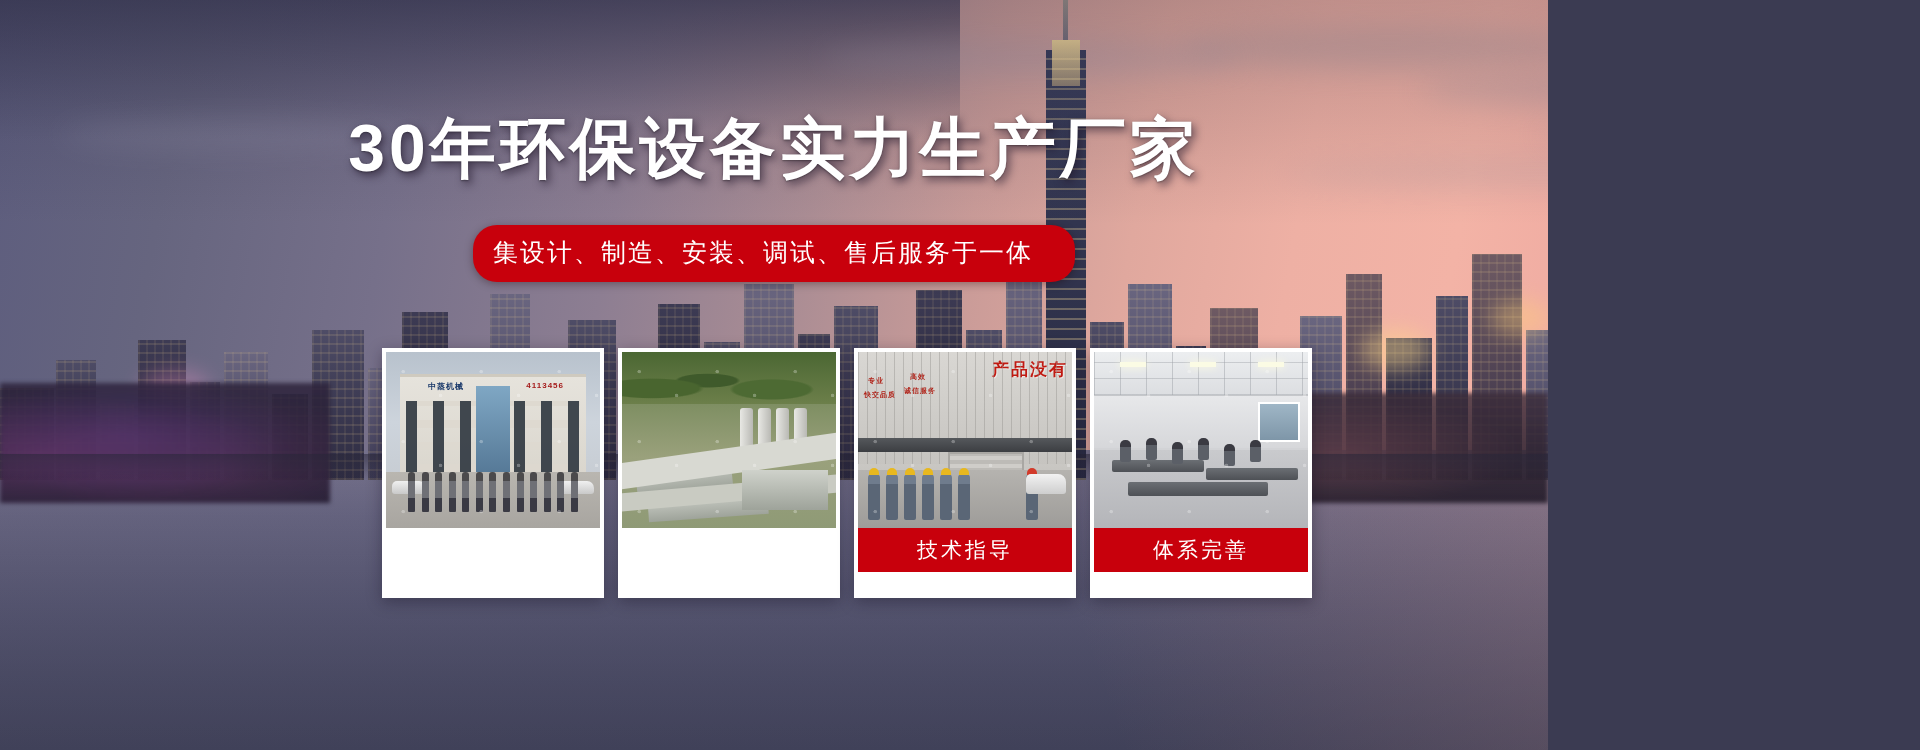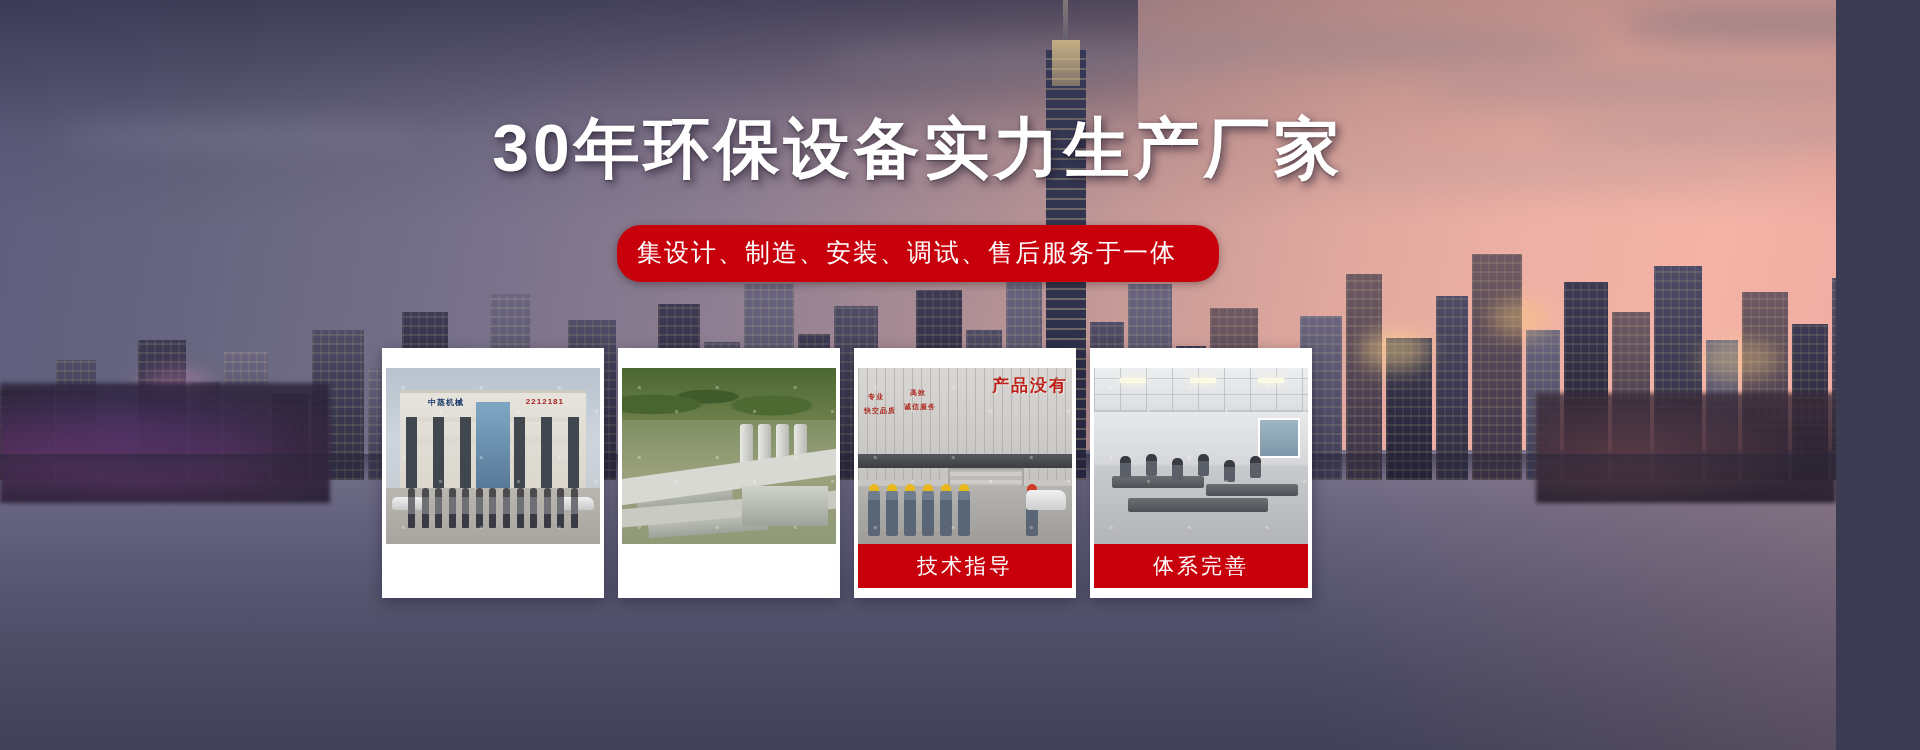--- a/index.html
+++ b/index.html
@@ -2,21 +2,21 @@
 <html><head>
 <meta charset="utf-8">
 <style>
   * { margin:0; padding:0; box-sizing:border-box; }
   html, body {
     width:1920px; height:750px; overflow:hidden;
     font-family:"Liberation Sans","DejaVu Sans",sans-serif;
     background:#3b3b52;
   }
   #banner {
-    position:relative; width:1836px; height:750px; overflow:hidden;
+    position:relative; width:1548px; height:750px; overflow:hidden;
   }
 
   
   .sky {
     position:absolute; inset:0 0 38% 0;
     background:
       linear-gradient(100deg,
         #5d5d7e 0%, #66657f 12%, #76708a 26%,
         #8d7e92 40%, #ab8d94 52%, #c99b98 62%,
         #e0a89e 72%, #eeb0a4 82%, #f3b3a6 92%, #f0aca2 100%);
@@ -145,21 +145,21 @@
   }
   .card {
     position:relative;
     width:222px;
     display:flex; flex-direction:column;
     border:4px solid #ffffff;
     background:#ffffff;
     box-shadow:0 4px 14px rgba(20,15,35,.38);
   }
   .card-photo {
-    position:relative; height:176px; overflow:hidden;margin-top:16px;
+    position:relative; height:176px; overflow:hidden;
   }
   .card-label {
     height:44px; background:#c8000c; color:#fff;
     display:flex; align-items:center; justify-content:center;
     font-size:21px; letter-spacing:3px;
   }
   .wm {
     position:absolute; inset:0; pointer-events:none; opacity:.30;
     background-image:
       radial-gradient(circle at 22% 28%, rgba(255,255,255,.9) 0 1.5px, transparent 2px),
@@ -406,21 +406,21 @@
   <div class="subbar-wrap">
     <span class="subbar">集设计、制造、安装、调试、售后服务于一体</span>
   </div>
 
   <div class="cards">
 
     <div class="card">
       <div class="card-photo p1">
         <div class="bldg">
           <div class="sign">中蒸机械</div>
-          <div class="phone">2212181</div>
+          <div class="phone">4113456</div>
         </div>
         <div class="entry"></div>
         <div class="plaza"></div>
         <div class="car l"></div>
           <div class="car r"></div>
         <div class="staff">
           <i></i>
             <i></i>
             <i></i>
             <i></i>

